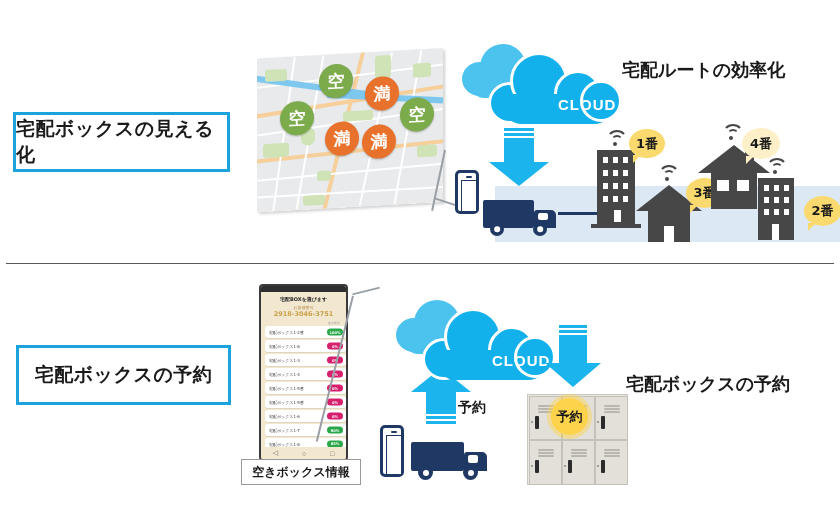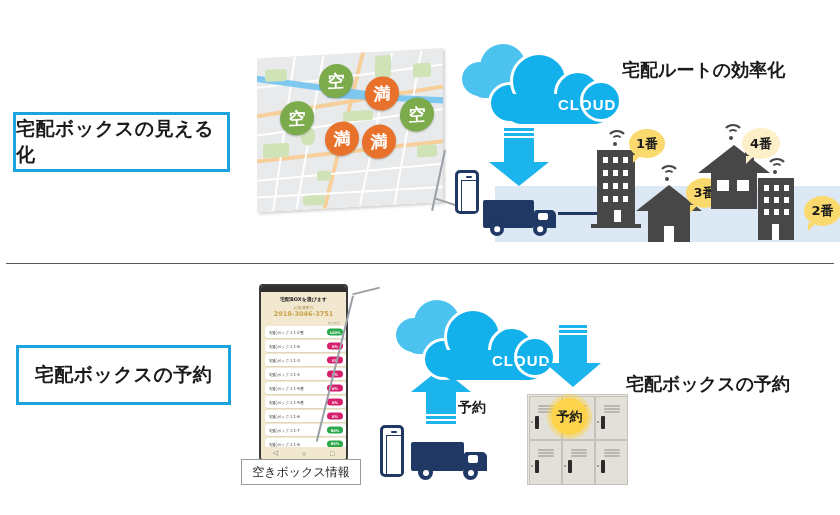--- a/index.html
+++ b/index.html
@@ -152,21 +152,21 @@
     display:flex;align-items:center;justify-content:center;
     font-family:"DejaVu Sans",sans-serif;font-weight:700;}
   .app-nav{position:absolute;left:0;right:0;bottom:0;height:12px;background:#f2e7cf;
     display:flex;align-items:center;justify-content:space-around;}
   .app-nav i{color:#6a6a6a;font-size:7px;font-style:normal;}
 
   
   .labelbox{
     position:absolute;border:1px solid #9a9a9a;background:#ffffff;
     display:flex;align-items:center;justify-content:center;
-    font-size:12px;font-weight:400;color:#1a1a1a;
+    font-size:12px;font-weight:700;color:#1a1a1a;
     font-family:"DejaVu Sans","Liberation Sans",sans-serif;
   }
 
   
   .locker{position:absolute;background:#e9e7e1;border:1px solid #c9c6be;box-sizing:border-box;}
   .lcell{position:absolute;background:#e3e0d9;border:1px solid #c4c1b9;box-sizing:border-box;}
   .lvent{position:absolute;background:#b9b6ae;height:1.5px;border-radius:1px;}
   .lhandle{position:absolute;background:#2b2b2b;border-radius:1px;}
   .ldot{position:absolute;width:2px;height:2px;border-radius:50%;background:#8d8a83;}
   .yoyaku-badge{

